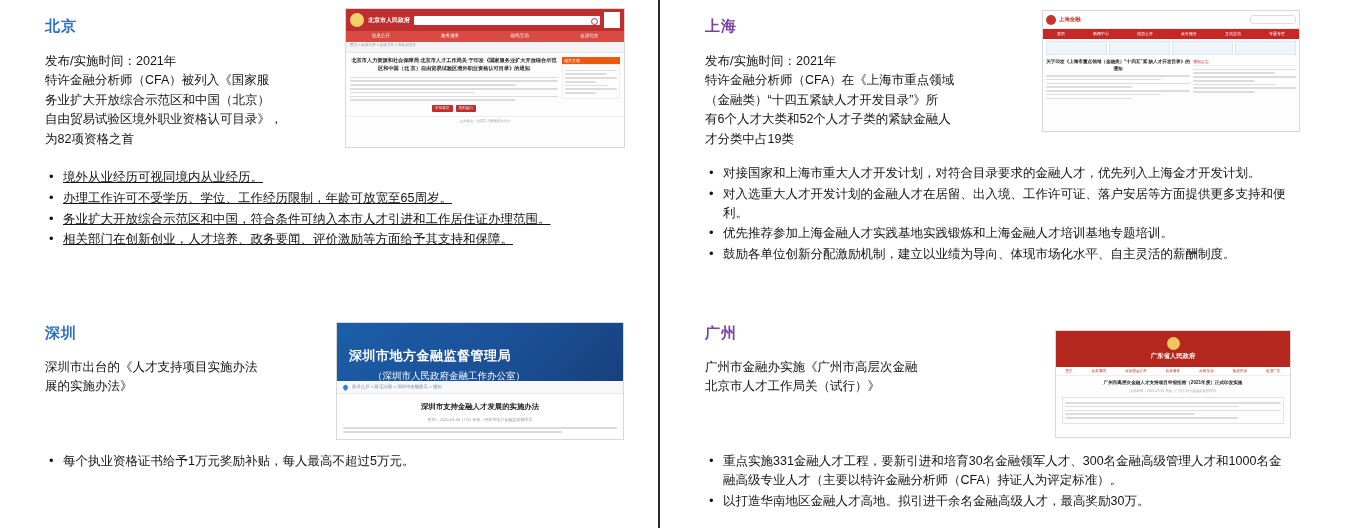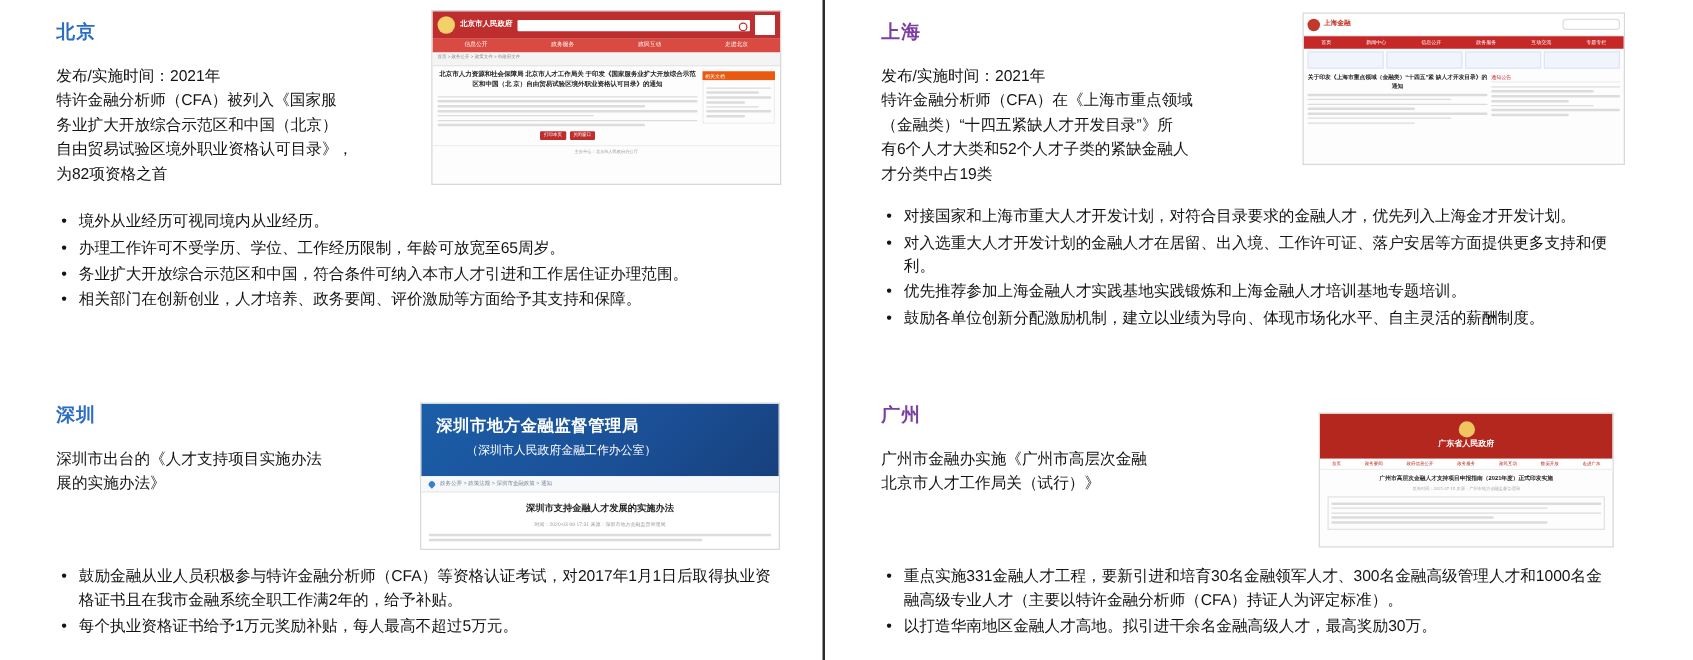--- a/index.html
+++ b/index.html
@@ -270,21 +270,21 @@
   }
 
   
   .sz {
     background: #ffffff;
   }
   .sz-top {
     height: 58px;
     background: linear-gradient(135deg,#1b5ea8 0%, #1b4f96 60%, #17407c 100%);
     color: #fff;
-    padding: 9px 12px;
+    padding: 24px 12px;
     box-sizing: border-box;
   }
   .sz-top .t1 { font-size: 13px; font-weight: bold; letter-spacing: .5px; }
   .sz-top .t2 { font-size: 9.5px; margin-top: 5px; margin-left: 24px; }
   .sz-crumb {
     height: 12px;
     background: #f6f8fa;
     border-bottom: 1px solid #e6eaee;
     font-size: 4.4px;
     color: #7a8796;
@@ -375,21 +375,21 @@
     <div class="block" style="left:45px; top:18px; width:320px;">
       <div class="city-title city-blue">北京</div>
     </div>
 
     <div class="block lead" style="left:45px; top:52px; width:320px;">发布/实施时间：2021年
 特许金融分析师（CFA）被列入《国家服
 务业扩大开放综合示范区和中国（北京）
 自由贸易试验区境外职业资格认可目录》，
 为82项资格之首</div>
 
-    <ul class="bullets block" style="left:45px; top:168px; width:575px;">
+    <ul class="bullets block" style="left:45px; top:168px; width:575px;text-decoration:underline;">
       <li>境外从业经历可视同境内从业经历。</li>
       <li>办理工作许可不受学历、学位、工作经历限制，年龄可放宽至65周岁。</li>
       <li>务业扩大开放综合示范区和中国，符合条件可纳入本市人才引进和工作居住证办理范围。</li>
       <li>相关部门在创新创业，人才培养、政务要闻、评价激励等方面给予其支持和保障。</li>
     </ul>
 
     <div class="shot" style="left:345px; top:8px; width:280px; height:140px;">
       <div class="bj-head">
         <div class="bj-logo"></div>
         <div class="bj-title">北京市人民政府</div>
@@ -437,21 +437,20 @@
     </div>
 
     <div class="block" style="left:45px; top:325px; width:300px;">
       <div class="city-title city-blue">深圳</div>
     </div>
 
     <div class="block lead" style="left:45px; top:358px; width:300px;">深圳市出台的《人才支持项目实施办法
 展的实施办法》</div>
 
     <ul class="bullets block" style="left:45px; top:452px; width:575px;">
-      <li>鼓励金融从业人员积极参与特许金融分析师（CFA）等资格认证考试，对2017年1月1日后取得执业资格证书且在我市金融系统全职工作满2年的，给予补贴。</li>
       <li>每个执业资格证书给予1万元奖励补贴，每人最高不超过5万元。</li>
     </ul>
 
     <div class="shot sz" style="left:336px; top:322px; width:288px; height:118px;">
       <div class="sz-top">
         <div class="t1">深圳市地方金融监督管理局</div>
         <div class="t2">（深圳市人民政府金融工作办公室）</div>
       </div>
       <div class="sz-crumb">
         <span class="sz-pin"></span>

